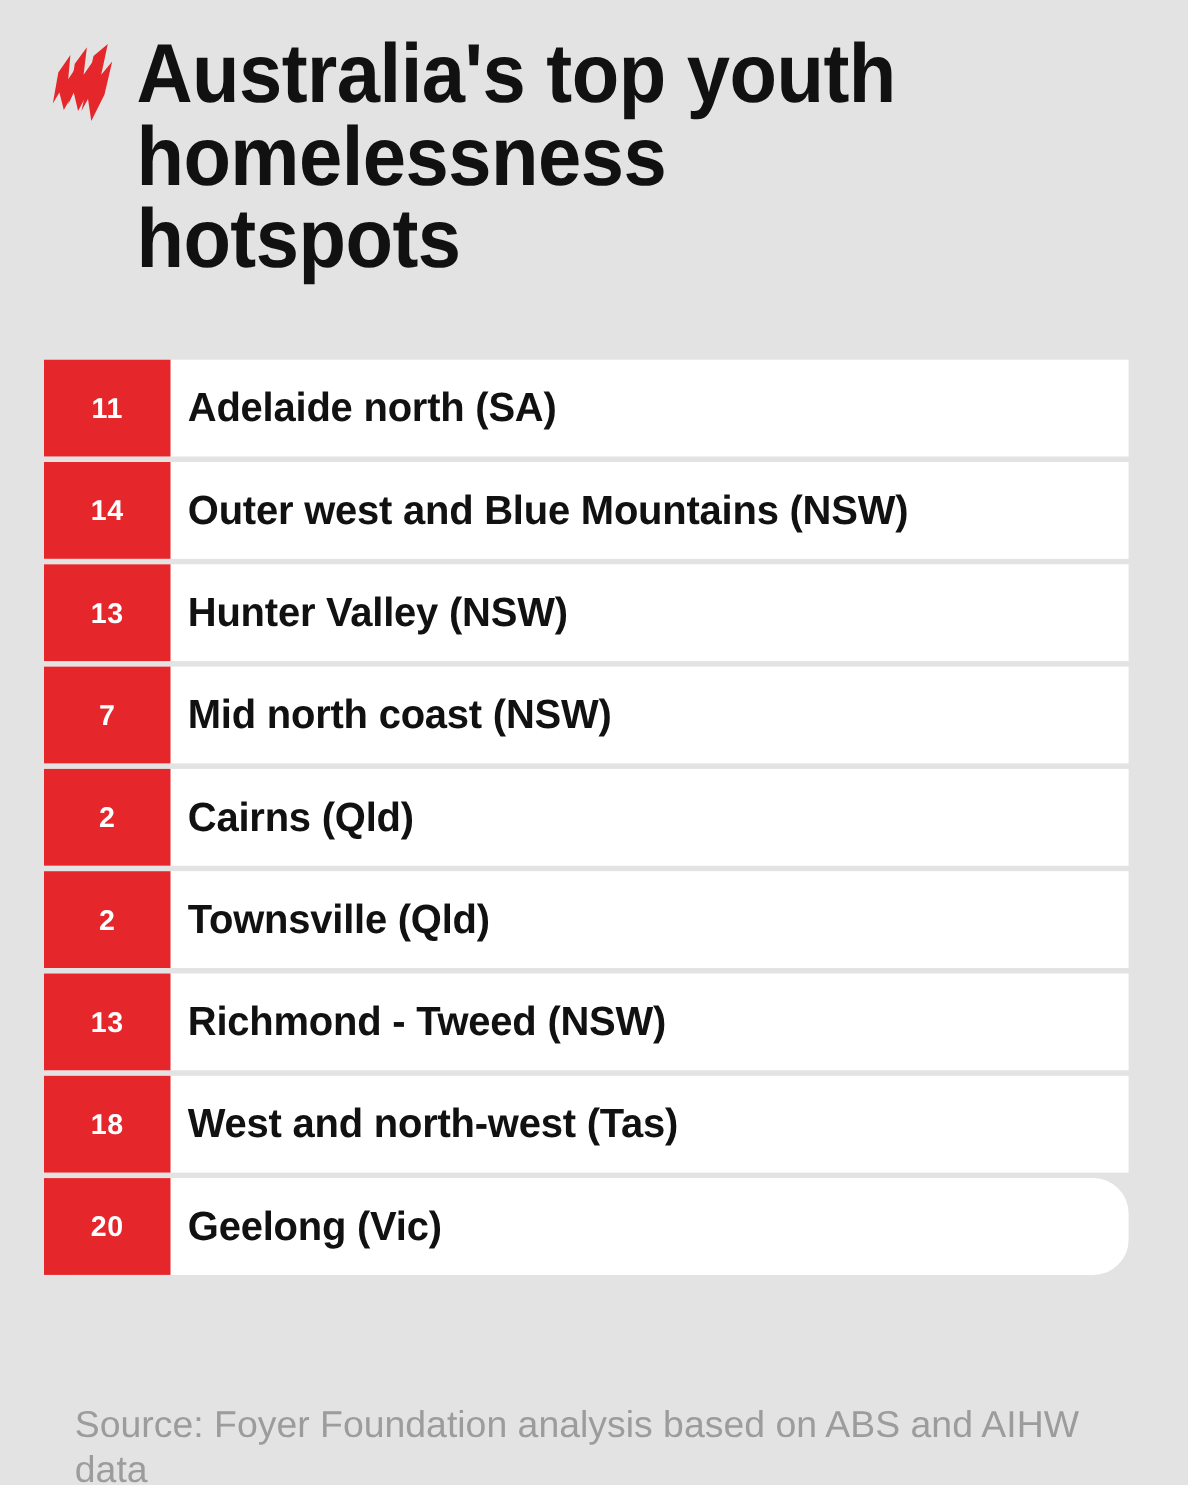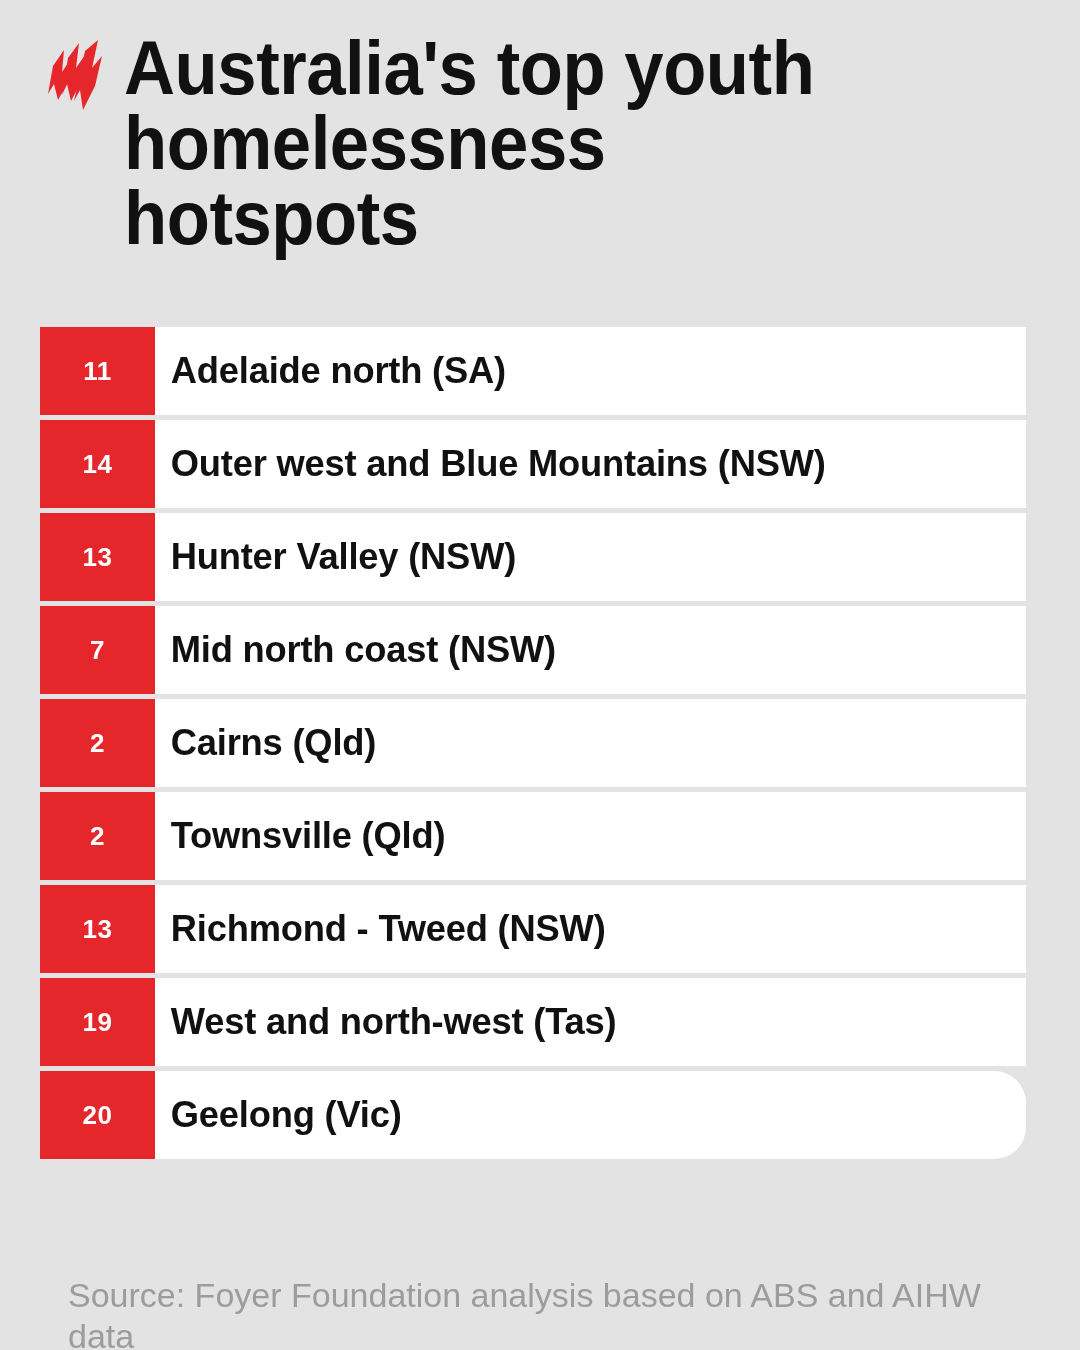--- a/index.html
+++ b/index.html
@@ -176,21 +176,21 @@
       <div class="region" style="transform: scaleX(0.98163);">Townsville (Qld)</div>
     </div>
 
     <div class="row">
       <div class="rank">13</div>
       <div class="region" style="transform: scaleX(0.98163);">Richmond - Tweed (NSW)</div>
     </div>
 
 
     <div class="row">
-      <div class="rank">19</div>
+      <div class="rank">18</div>
       <div class="region" style="transform: scaleX(0.98163);">West and north-west (Tas)</div>
     </div>
 
     <div class="row">
       <div class="rank">20</div>
       <div class="region" style="transform: scaleX(0.98163);">Geelong (Vic)</div>
     </div>
 
   </div>
 

